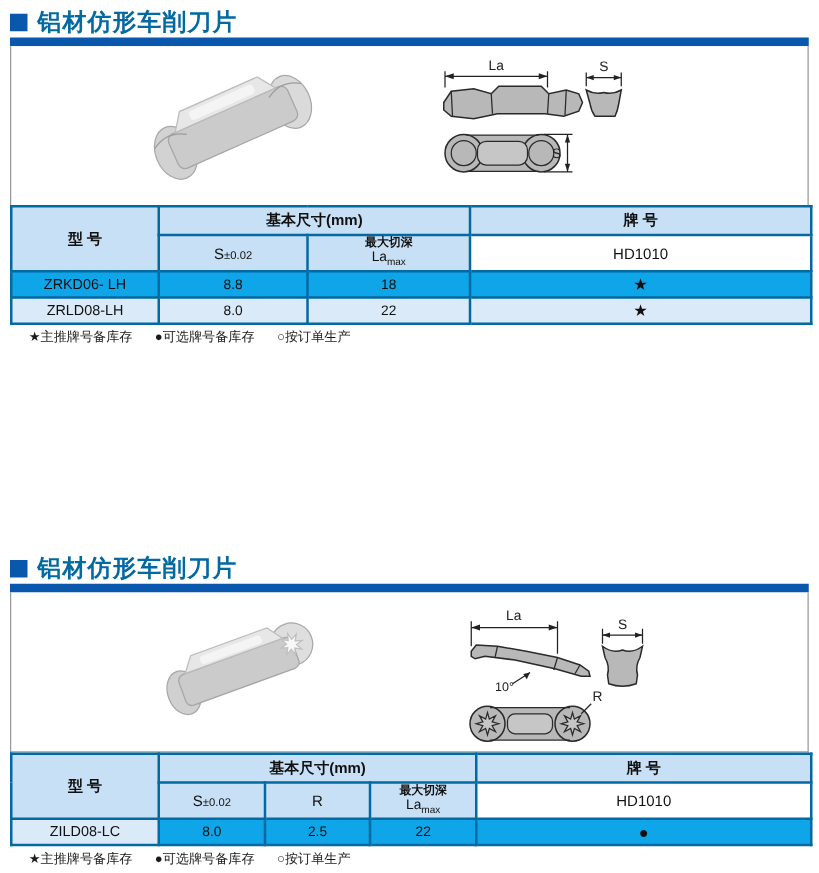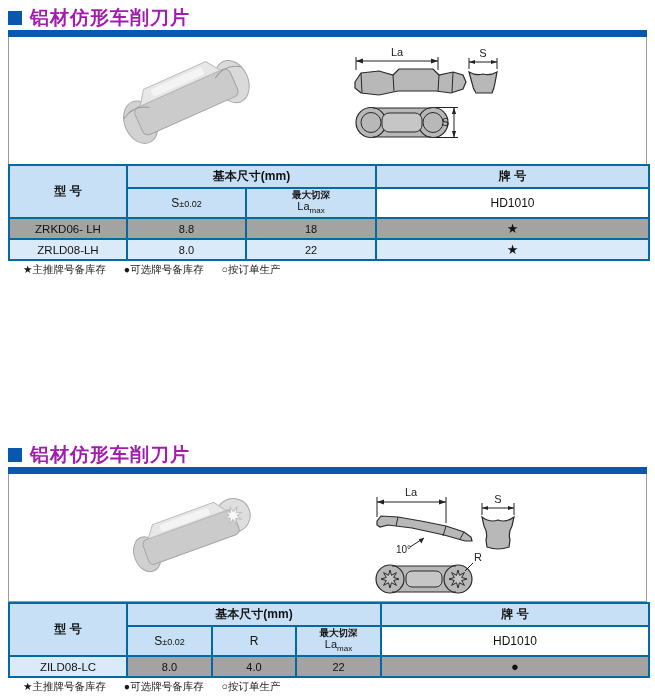--- a/index.html
+++ b/index.html
@@ -3,39 +3,39 @@
 <meta charset="utf-8">
 <style>
   html,body{margin:0;padding:0;}
   body{
     width:655px;height:698px;position:relative;background:#ffffff;
     font-family:"Liberation Sans","DejaVu Sans",sans-serif;color:#1a1a1a;
     overflow:hidden;
   }
   .section-title{
     position:absolute;display:flex;align-items:center;gap:8px;
-    color:#a21caf;font-weight:bold;font-size:19px;letter-spacing:1px;
+    color:#0369a1;font-weight:bold;font-size:19px;letter-spacing:1px;
   }
   .title-square{width:14px;height:14px;background:#0a58ad;flex:0 0 auto;}
   .title-bar{position:absolute;left:8px;width:639px;height:7px;background:#0a58ad;}
   .image-box{
     position:absolute;left:8px;width:637px;background:#ffffff;
     border:1px solid #9a9a9a;border-top:none;
   }
   .image-box svg{position:absolute;}
   table.spec{
     position:absolute;left:8px;width:640px;border-collapse:collapse;table-layout:fixed;
     font-size:12px;color:#111;
     border-top:1px solid #6f6f6f;border-bottom:2px solid #454545;
   }
   table.spec th,table.spec td{
     border:2px solid #0369a1;text-align:center;vertical-align:middle;padding:0;
   }
   table.spec th{background:#c8e0f5;font-weight:bold;}
-  table.spec td{background:#a3a3a3;font-weight:normal;}
+  table.spec td{background:#0ea5e9;font-weight:normal;}
   tr.hrow1{height:23px;}
   tr.hrow2{height:29px;}
   tr.drow{height:21px;}
   .grade-val-cell{background:#ffffff !important;font-weight:normal !important;font-size:12px;}
   .s-tol{font-size:9px;}
   .depth-top{font-size:9.5px;line-height:11px;}
   .depth-bot{font-size:11px;line-height:12px;text-align:center;}
   .depth-bot sub{font-size:8px;}
   td.model-cell{font-weight:bold;font-size:11.5px;}
   td.num-cell{font-size:11px;}
@@ -239,21 +239,21 @@
     <th style="font-weight:normal">R</th>
     <th>
       <div class="depth-top">最大切深</div>
       <div class="depth-bot" style="font-weight:normal"><span>La</span><sub>max</sub></div>
     </th>
     <th class="grade-val-cell">HD1010</th>
   </tr>
   <tr class="drow">
     <td class="model-cell model-blue">ZILD08-LC</td>
     <td class="num-cell">8.0</td>
-    <td class="num-cell">4.0</td>
+    <td class="num-cell">2.5</td>
     <td class="num-cell">22</td>
     <td class="sym-cell">●</td>
   </tr>
 </tbody>
   </table>
 
 <div class="footnote" style="top:680px">
   <span>★主推牌号备库存</span>
   <span>●可选牌号备库存</span>
   <span>○按订单生产</span>

